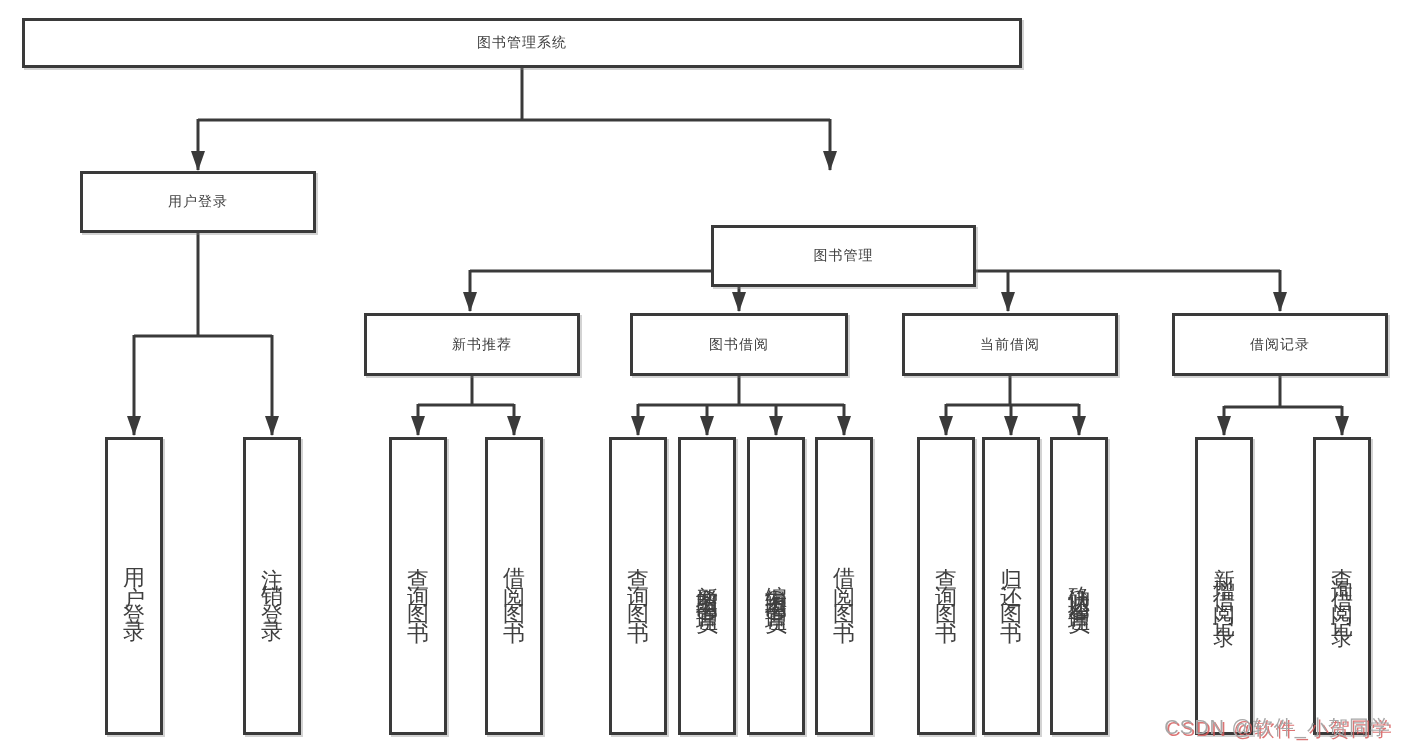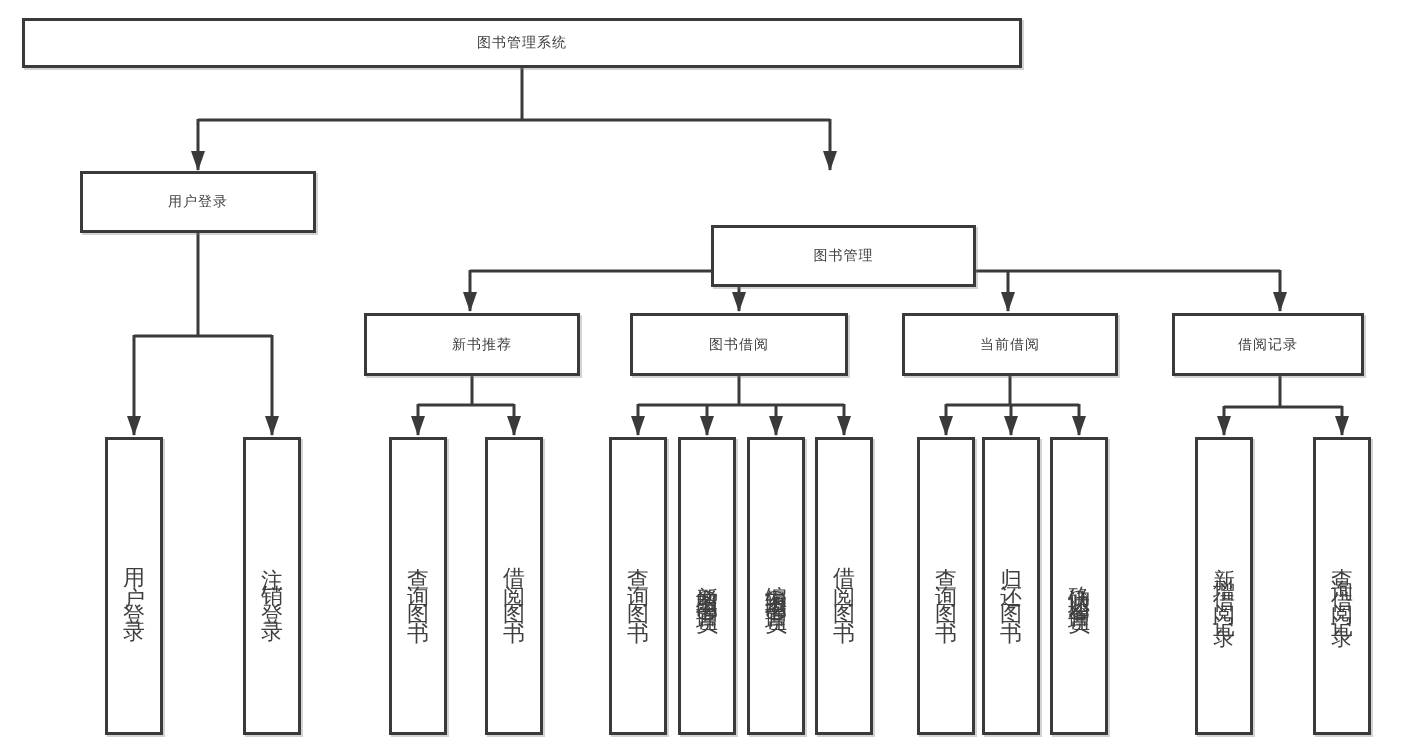--- a/index.html
+++ b/index.html
@@ -114,33 +114,34 @@
   </svg>
 
   <div class="box box-h" style="left:22px; top:18px; width:1000px; height:50px;">图书管理系统</div>
 
   <div class="box box-h" style="left:80px; top:171px; width:236px; height:62px;">用户登录</div>
   <div class="box box-h" style="left:711px; top:181px; width:265px; height:62px;margin-top:44px;">图书管理</div>
 
   <div class="box box-h" style="left:364px; top:313px; width:216px; height:63px;padding-left:20px;">新书推荐</div>
   <div class="box box-h" style="left:630px; top:313px; width:218px; height:63px;">图书借阅</div>
   <div class="box box-h" style="left:902px; top:313px; width:216px; height:63px;">当前借阅</div>
-  <div class="box box-h" style="left:1172px; top:313px; width:192px; height:63px;">借阅记录</div>
+  <div class="box box-h" style="left:1172px; top:313px; width:216px; height:63px;">借阅记录</div>
 
   <div class="box box-v ls-4" style="left:105px; top:437px; width:58px; height:298px;">用户登录</div>
   <div class="box box-v ls-4" style="left:243px; top:437px; width:58px; height:298px;">注销登录</div>
 
   <div class="box box-v ls-4" style="left:389px; top:437px; width:58px; height:298px;">查询图书</div>
   <div class="box box-v ls-4" style="left:485px; top:437px; width:58px; height:298px;">借阅图书</div>
 
   <div class="box box-v ls-4" style="left:609px; top:437px; width:58px; height:298px;">查询图书</div>
   <div class="box box-v ls-9" style="left:678px; top:437px; width:58px; height:298px;">新增图书（管理员）</div>
   <div class="box box-v ls-9" style="left:747px; top:437px; width:58px; height:298px;">编辑图书（管理员）</div>
   <div class="box box-v ls-4" style="left:815px; top:437px; width:58px; height:298px;">借阅图书</div>
 
   <div class="box box-v ls-4" style="left:917px; top:437px; width:58px; height:298px;">查询图书</div>
   <div class="box box-v ls-4" style="left:982px; top:437px; width:58px; height:298px;">归还图书</div>
   <div class="box box-v ls-9" style="left:1050px; top:437px; width:58px; height:298px;">确认归还（管理员）</div>
 
   <div class="box box-v ls-6" style="left:1195px; top:437px; width:58px; height:298px;">新增借阅记录</div>
   <div class="box box-v ls-6" style="left:1313px; top:437px; width:58px; height:298px;">查询借阅记录</div>
 
+  <div class="watermark">CSDN @软件_小贺同学</div>
 </div>
 
 </body></html>

